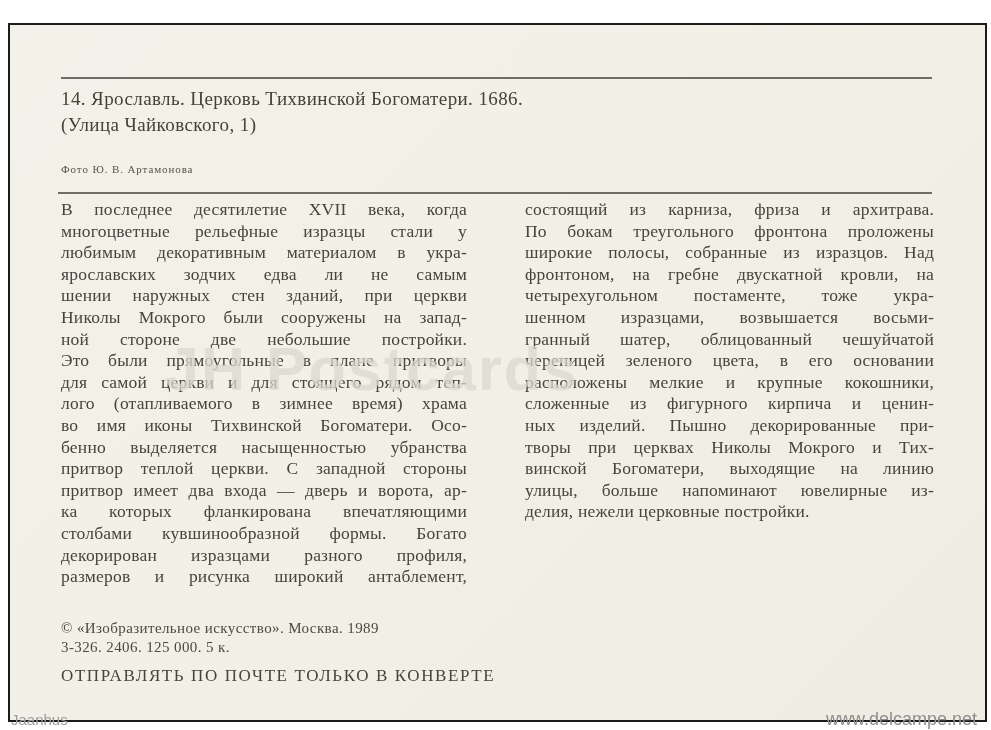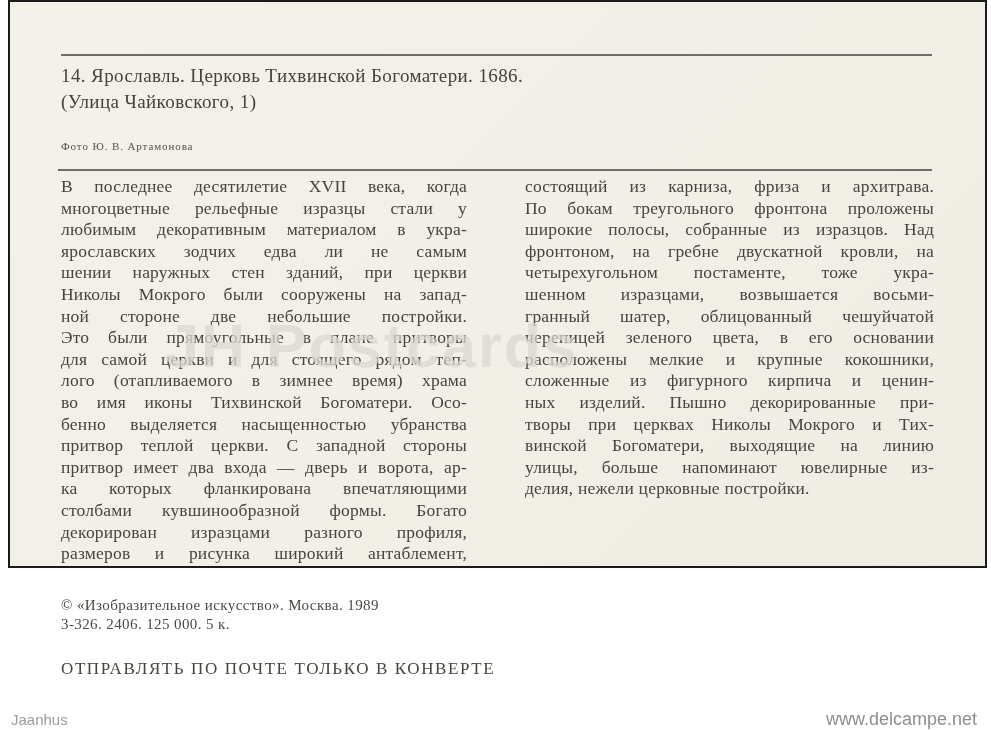--- a/index.html
+++ b/index.html
@@ -7,22 +7,22 @@
   body {
     position: relative;
     background: #ffffff;
     font-family: "Liberation Serif", serif;
     overflow: hidden;
   }
 
   
   .postcard {
     position: absolute;
-    left: 8px; top: 0;
-    width: 979px; height: 568px;
+    left: 8px; top: 23px;
+    width: 979px; height: 699px;
     background: linear-gradient(135deg, #f4f1ea 0%, #f2efe7 55%, #efece3 100%);
     border: 2px solid #1b1b1b;
   }
 
   .rule {
     position: absolute;
     height: 2px;
     background: #6f6d66;
   }
   .rule-top { left: 51px; top: 52px; width: 871px; }
@@ -55,21 +55,21 @@
 
   .imprint {
     position: absolute;
     left: 51px; top: 594px;
     font-size: 15px; line-height: 18.5px;
     color: #4c4942; letter-spacing: 0.4px;
   }
   .mailing-notice {
     position: absolute;
     left: 51px; top: 641px;
-    font-size: 17px; color: #474439; letter-spacing: 1.6px; margin-top: 16px;
+    font-size: 17px; color: #474439; letter-spacing: 1.6px;
   }
 
   
   .watermark-center {
     position: absolute;
     left: 155px; top: 309px;
     font-family: Liberation Sans, sans-serif;
     font-weight: bold;
     font-size: 61px; letter-spacing: 2px;
     color: #dbd9d2; opacity: 0.74;

